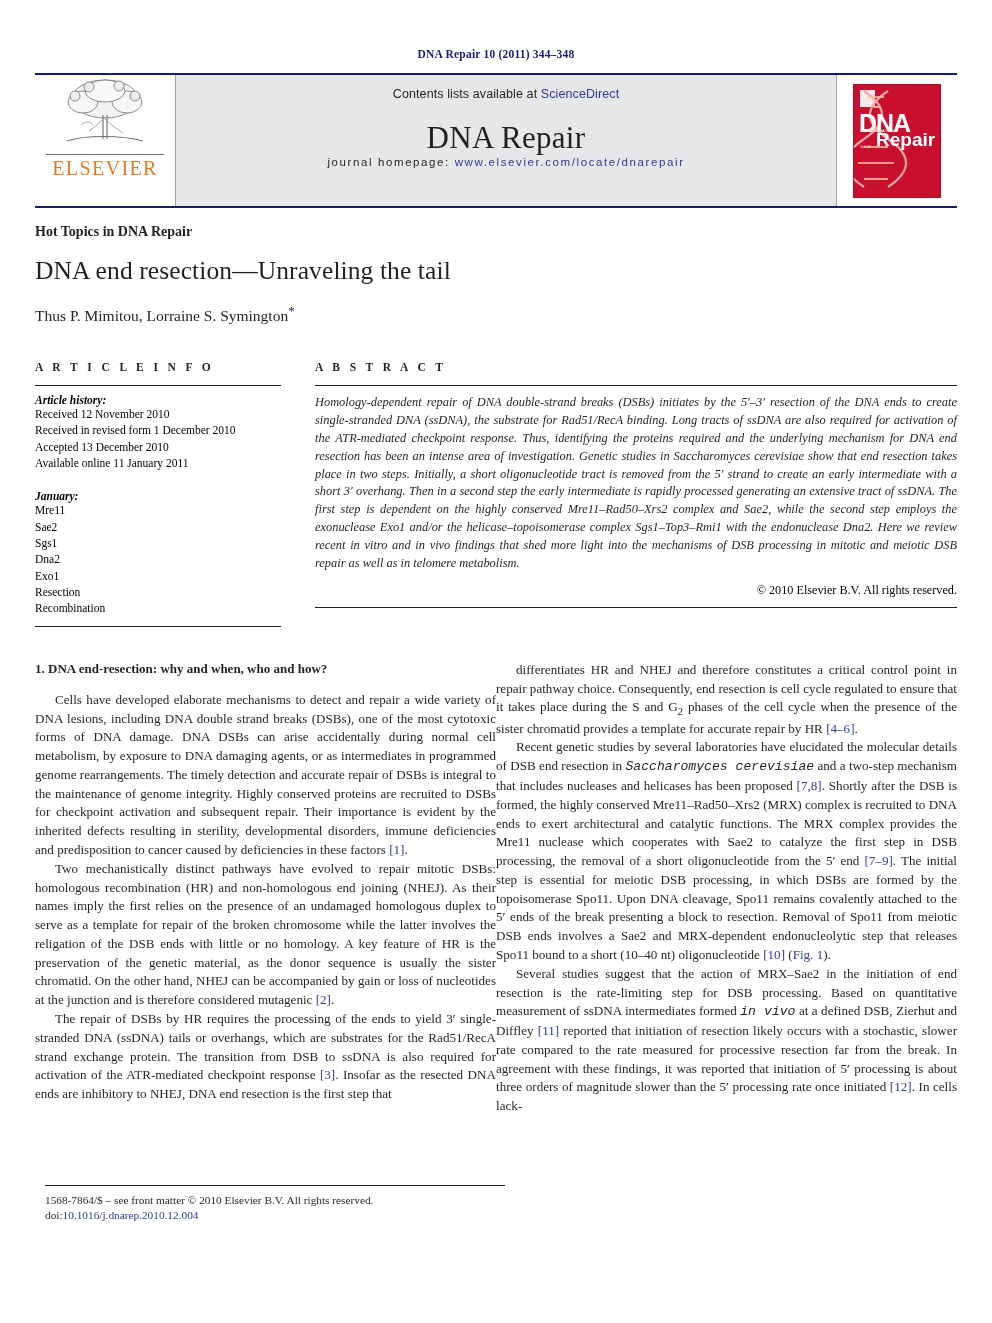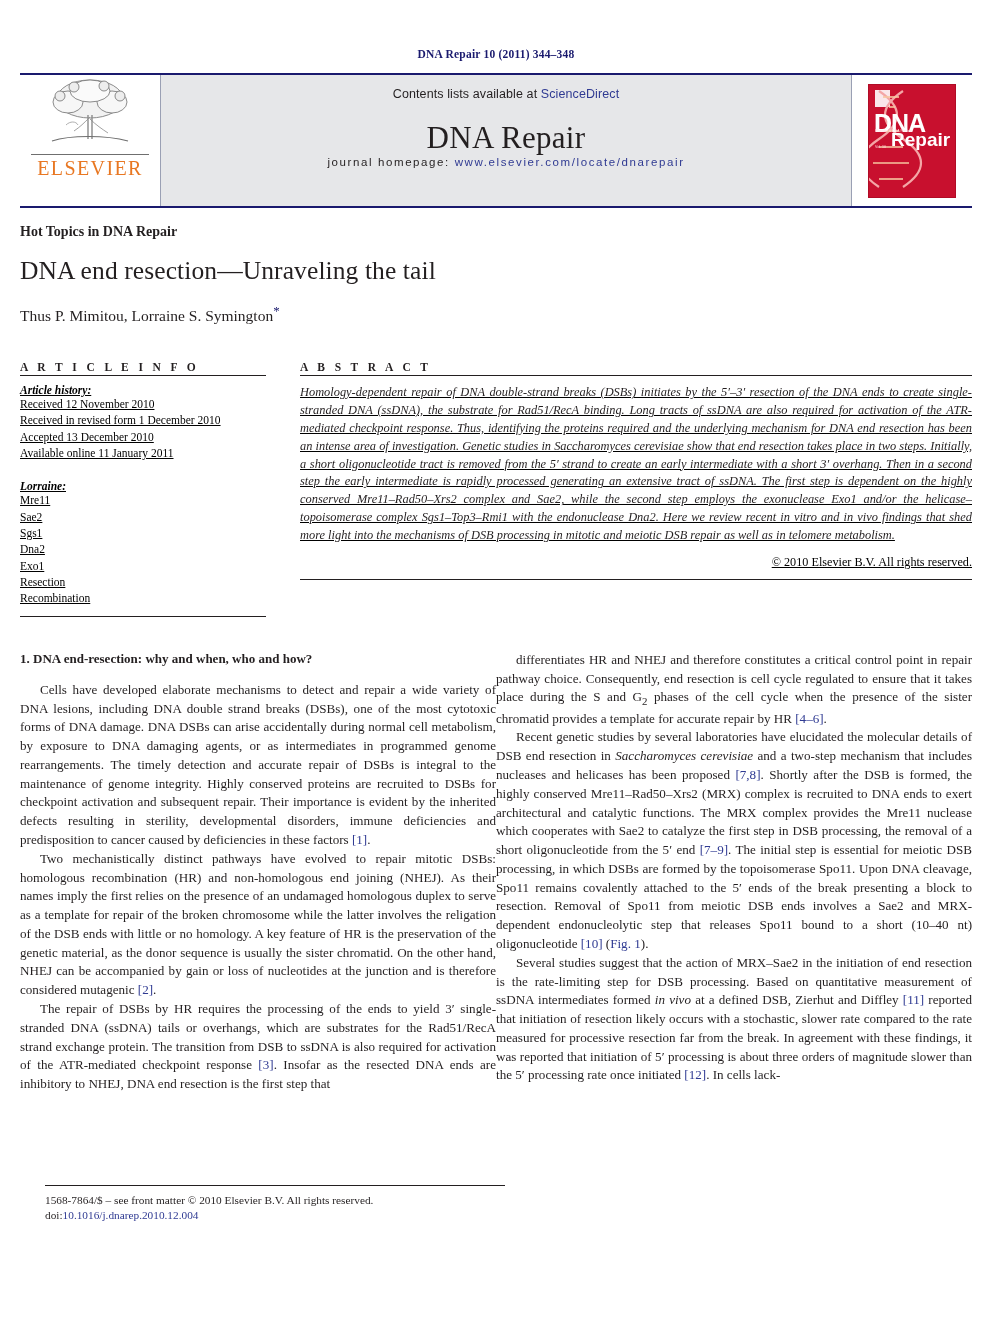--- a/index.html
+++ b/index.html
@@ -14,21 +14,21 @@
     color: #000000;
     position: relative;
     overflow: hidden;
   }
 
   .page {
     position: relative;
     width: 992px;
     height: 1264px;
     box-sizing: border-box;
-    padding: 0 20px;
+    padding: 0 35px;
   }
 
   
   .running-head {
     text-align: center;
     color: #1a1a6e;
     font-size: 11.5px;
     font-weight: bold;
     letter-spacing: 0.2px;
     padding-top: 48px;
@@ -202,23 +202,22 @@
 
   .sec-label {
     font-family: "Liberation Serif", serif;
     font-size: 11.5px;
     font-weight: bold;
     letter-spacing: 3.4px;
     color: #231f20;
   }
   .rule-top {
     border-top: 1.6px solid #231f20;
-    margin-top: 2px;
+    margin-top: 12px;
     padding-top: 8px;
-    text-decoration: underline;
   }
   .rule-bottom { border-bottom: 1.6px solid #231f20; }
 
   .info-head {
     font-style: italic;
     font-weight: bold;
     font-size: 11.5px;
   }
   .info-line {
     font-size: 11.5px;
@@ -270,21 +269,21 @@
     font-size: 13.1px;
     line-height: 1.435;
     text-align: justify;
     text-indent: 20px;
     margin: 0;
     color: #231f20;
     hyphens: manual;
   }
   .para + .para { margin-top: 0; }
   .ref { color: #2f3a92; }
-  .ital { font-style: italic; }
+  .ital { font-style: italic; font-family: Liberation Mono, monospace; }
 
   
   .footer {
     position: absolute;
     left: 45px;
     bottom: 40px;
     width: 460px;
     border-top: 0.9px solid #231f20;
     padding-top: 7px;
   }
@@ -374,21 +373,21 @@
 
     <div class="col-info">
       <div class="sec-label">A R T I C L E    I N F O</div>
       <div class="rule-top rule-bottom info-block-inner">
         <div class="info-head">Article history:</div>
         <div class="info-line">Received 12 November 2010</div>
         <div class="info-line">Received in revised form 1 December 2010</div>
         <div class="info-line">Accepted 13 December 2010</div>
         <div class="info-line">Available online 11 January 2011</div>
         <div class="info-gap"></div>
-        <div class="kw-head">Lorraine:</div>
+        <div class="kw-head">January:</div>
         <div class="kw-item">Mre11</div>
         <div class="kw-item">Sae2</div>
         <div class="kw-item">Sgs1</div>
         <div class="kw-item">Dna2</div>
         <div class="kw-item">Exo1</div>
         <div class="kw-item">Resection</div>
         <div class="kw-item">Recombination</div>
       </div>
     </div>
 

